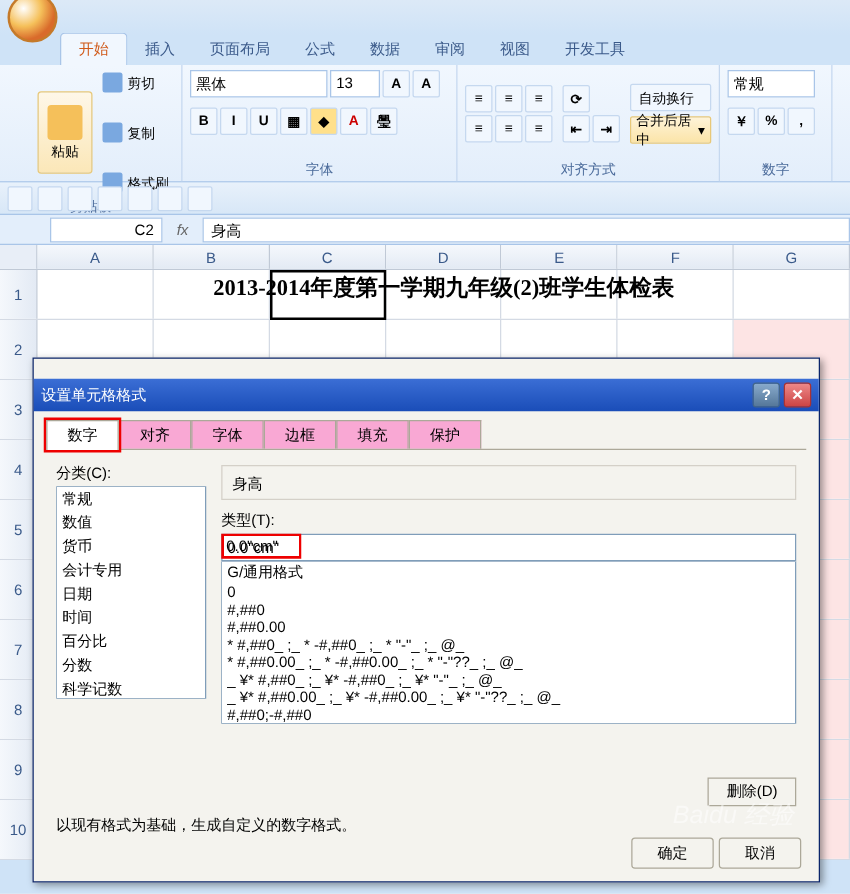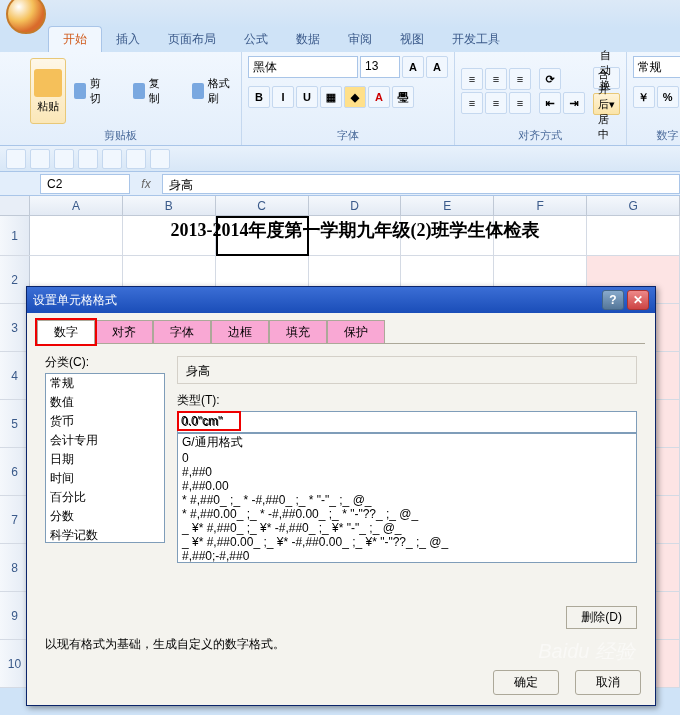--- a/index.html
+++ b/index.html
@@ -14,58 +14,58 @@
 .ribbon-tab { padding: 4px 14px; font-size: 12px; color: #3b5a8a; cursor: pointer; }
 .ribbon-tab.active { background: #f1f7fe; border-radius: 4px 4px 0 0; border: 1px solid #a9c5e8; border-bottom: none; color: #d05a1a; }
 
 
 .ribbon { background: linear-gradient(#f1f7fe,#e3eefb); border-bottom: 1px solid #a9c5e8; height: 94px; display: flex; }
 .ribbon-group { border-right: 1px solid #c5d8ef; padding: 4px 6px 2px; display: flex; flex-direction: column; }
 .ribbon-group-body { flex: 1; display: flex; align-items: center; gap: 4px; }
 .ribbon-group-label { text-align: center; font-size: 11px; color: #4a6a9a; padding-top: 2px; }
 .big-btn { width: 44px; height: 66px; background: linear-gradient(#fef7e8,#fbe7b8); border: 1px solid #e8c878; border-radius: 3px; display: flex; flex-direction: column; align-items: center; justify-content: center; font-size: 11px; margin-left: 24px; }
 .big-btn .icon { width: 28px; height: 28px; background: #f5c05a; border-radius: 3px; margin-bottom: 2px; }
-.small-btns { display: flex; flex-direction: row; gap: 20px; }
+.small-btns { display: flex; flex-direction: column; gap: 20px; }
 .small-btn { display: flex; align-items: center; gap: 4px; font-size: 11px; padding: 2px 4px; }
 .small-btn .ic { width: 16px; height: 16px; background: #7aa8e0; border-radius: 2px; }
 .font-row { display: flex; gap: 2px; margin-bottom: 4px; }
 .font-combo { background: #fff; border: 1px solid #a9c5e8; height: 22px; padding: 2px 4px; font-size: 12px; }
 .btn-ic { width: 22px; height: 22px; background: #f1f7fe; border: 1px solid #c5d8ef; border-radius: 2px; display: inline-flex; align-items: center; justify-content: center; font-size: 11px; font-weight: bold; }
 .align-grid { display: grid; grid-template-columns: repeat(3, 22px); grid-template-rows: repeat(2, 22px); gap: 2px; }
 .wrap-btn { height: 22px; padding: 0 6px; background: #f1f7fe; border: 1px solid #c5d8ef; border-radius: 2px; display: flex; align-items: center; font-size: 11px; }
 .merge-row { height: 22px; background: linear-gradient(#fef3d8,#fbe4a8); border: 1px solid #e8c878; border-radius: 2px; display: flex; align-items: center; padding: 0 4px; font-size: 11px; margin-top: 2px; }
 
 
 .qat2 { height: 26px; background: linear-gradient(#e8f1fb,#d8e7f7); border-bottom: 1px solid #a9c5e8; display: flex; align-items: center; padding: 0 6px; gap: 4px; }
 .qat2 .qb { width: 20px; height: 20px; background: #f1f7fe; border: 1px solid #c5d8ef; border-radius: 2px; }
 
 
 .fbar { height: 24px; background: #e3eefb; border-bottom: 1px solid #a9c5e8; display: flex; align-items: center; }
-.namebox { width: 90px; margin-left: 40px; background: #fff; border: 1px solid #a9c5e8; height: 20px; padding: 2px 6px; text-align: left; }
+.namebox { width: 90px; margin-left: 40px; background: #fff; border: 1px solid #a9c5e8; height: 20px; padding: 2px 6px; text-align: right; }
 .fbar-btns { display: flex; gap: 2px; margin: 0 6px; }
 .fbar-btn { width: 20px; height: 20px; display: flex; align-items: center; justify-content: center; color: #666; font-style: italic; }
 .formula-input { flex: 1; background: #fff; border: 1px solid #a9c5e8; height: 20px; padding: 2px 6px; }
 
 
 .grid-wrap { background: #fff; position: relative; }
 .col-headers { display: flex; height: 20px; border-bottom: 1px solid #c0c9d6; }
 .corner { width: 30px; background: #e8eef7; border-right: 1px solid #c0c9d6; }
 .ch { flex: 1; background: linear-gradient(#f5f8fc,#e3eaf4); border-right: 1px solid #c0c9d6; text-align: center; font-size: 12px; color: #3a5a8a; line-height: 20px; }
 .rows { display: flex; flex-direction: column; }
 .row { display: flex; height: 48px; border-bottom: 1px solid #d4dae4; }
 .row.first { height: 40px; }
 .rh { width: 30px; background: linear-gradient(90deg,#f5f8fc,#e3eaf4); border-right: 1px solid #c0c9d6; text-align: center; font-size: 12px; color: #3a5a8a; display: flex; align-items: center; justify-content: center; }
 .cell { flex: 1; border-right: 1px solid #d4dae4; position: relative; }
 .cell.pink { background: #fde4e4; }
 .title-cell { position: absolute; left: 30px; right: 0; height: 28px; display: flex; align-items: center; justify-content: center; font-size: 18px; font-weight: bold; font-family: Liberation Serif, serif; }
 .sel-border { position: absolute; border: 2px solid #000; pointer-events: none; }
 
 
 .dialog { position: absolute; left: 26px; top: 286px; width: 630px; height: 420px; background: #f4f3ee; border: 1px solid #0a246a; box-shadow: 2px 2px 6px rgba(0,0,0,.4); z-index: 100; }
-.dlg-title { height: 26px; background: linear-gradient(#3b6ed5,#1a4db8); display: flex; align-items: center; padding: 0 6px; color: #fff; font-size: 12px; }
+.dlg-title { height: 26px; background: linear-gradient(#3b6ed5,#1a4db8); display: flex; align-items: center; padding: 0 6px; color: #fff; font-size: 12px; margin-top: 16px; }
 .dlg-title-txt { flex: 1; }
 .dlg-tbtn { width: 22px; height: 20px; background: linear-gradient(#e88,#c44); border: 1px solid #a33; border-radius: 3px; margin-left: 3px; display: flex; align-items: center; justify-content: center; color: #fff; font-weight: bold; font-size: 12px; }
 .dlg-tbtn.help { background: linear-gradient(#8ac,#579); border-color: #468; }
 .dlg-tabs { display: flex; padding: 6px 10px 0; gap: 0; }
 .dlg-tab { padding: 3px 16px; background: #f9a8d4; border: 1px solid #aca899; border-bottom: none; font-size: 12px; cursor: pointer; position: relative; top: 1px; }
 .dlg-tab.active { background: #fff; z-index: 2; }
 .dlg-tab.hl { box-shadow: 0 0 0 2px #e00; }
 .dlg-body { margin: 0 10px 10px; background: #f4f3ee; border-top: 1px solid #aca899; padding: 10px 8px; height: 340px; position: relative; }
 .cat-label { font-size: 12px; margin-bottom: 2px; }
 .cat-list { width: 120px; height: 170px; background: #fff; border: 1px solid #7f9db9; overflow: auto; font-size: 12px; }
@@ -73,21 +73,21 @@
 .right-pane { position: absolute; left: 140px; top: 10px; right: 8px; }
 .sample-lbl { font-size: 12px; color: #333; }
 .sample-box { border: 1px solid #d4d0c8; background: #f4f3ee; padding: 6px 8px; margin: 2px 0 8px; font-size: 12px; height: 28px; }
 .type-lbl { font-size: 12px; }
 .type-input { width: 100%; background: #fff; border: 1px solid #7f9db9; padding: 3px 4px; font-size: 12px; margin: 2px 0; }
 .type-hl { box-shadow: 0 0 0 2px #e00; width: 60px; display: inline-block; padding: 1px 2px; }
 .fmt-list { width: 100%; height: 130px; background: #fff; border: 1px solid #7f9db9; overflow: auto; font-size: 12px; font-family: monospace; }
 .fmt-list div { padding: 0 4px; white-space: pre; }
 .del-btn { position: absolute; right: 8px; bottom: 54px; padding: 2px 14px; background: #f4f3ee; border: 1px solid #aca899; font-size: 12px; }
 .hint { position: absolute; left: 8px; bottom: 30px; font-size: 12px; }
-.dlg-btns { position: absolute; right: 14px; bottom: 10px; display: flex; gap: 16px; }
+.dlg-btns { position: absolute; right: 14px; bottom: 10px; display: flex; gap: 4px; }
 .dlg-btn { padding: 3px 20px; background: #f4f3ee; border: 1px solid #aca899; font-size: 12px; border-radius: 3px; }
 .watermark { position: absolute; right: 20px; bottom: 40px; color: rgba(255,255,255,.5); font-size: 20px; font-style: italic; pointer-events: none; }
 </style>
 </head>
 <body>
 
 <div class="titlebar">
   <div class="office-btn"></div>
 </div>
 

